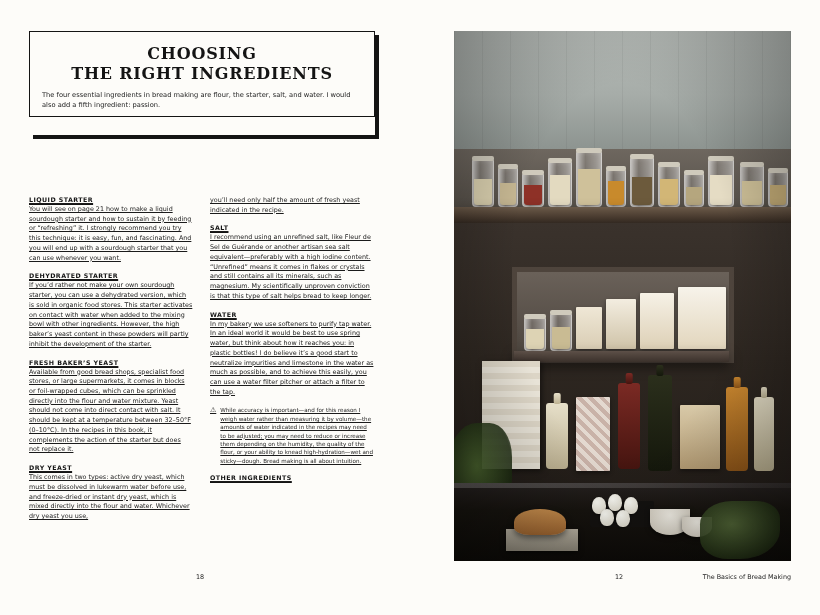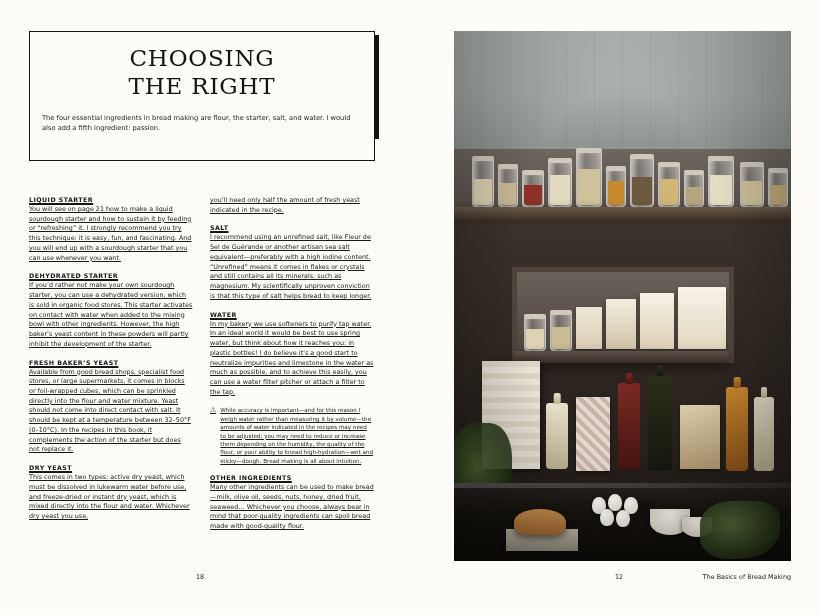--- a/index.html
+++ b/index.html
@@ -32,34 +32,34 @@
     left: 29px; top: 31px;
     width: 346px;
     border: 1.6px solid #141414;
     box-sizing: border-box;
     padding: 12px 10px 14px 10px;
     text-align: center;
     background: #fdfcf9;
   }
   .title-box .t1, .title-box .t2 {
     font-family: "DejaVu Serif", serif;
-    font-size: 23px;
+    font-size: 16px;
     letter-spacing: 0.8px;
     line-height: 1.22;
-    font-weight: 400;
+    font-weight: 700;
     color: #141414;
   }
   .subtitle-box {
     position: absolute;
-    left: 29px; top: 104px;
+    left: 29px; top: 81px;
     width: 346px;
     border: 1.6px solid #141414;
     border-top: none;
     box-sizing: border-box;
-    padding: 9px 12px 26px 12px;
+    padding: 9px 12px 5px 12px;
     background: #fdfcf9;
   }
   .subtitle-box p {
     margin: 0;
     font-family: "DejaVu Sans", sans-serif;
     font-size: 6.7px;
     line-height: 1.55;
     color: #1c1c1c;
   }
   
@@ -320,21 +320,20 @@
 
         <h3 class="sec-head">WATER</h3>
         <p class="sec-body">In my bakery we use softeners to purify tap water. In an ideal world it would be best to use spring water, but think about how it reaches you: in plastic bottles! I do believe it’s a good start to neutralize impurities and limestone in the water as much as possible, and to achieve this easily, you can use a water filter pitcher or attach a filter to the tap.</p>
 
         <div class="callout">
           <div class="warn">⚠</div>
           <div class="warn-text">While accuracy is important—and for this reason I weigh water rather than measuring it by volume—the amounts of water indicated in the recipes may need to be adjusted; you may need to reduce or increase them depending on the humidity, the quality of the flour, or your ability to knead high-hydration—wet and sticky—dough. Bread making is all about intuition.</div>
         </div>
 
         <h3 class="sec-head" style="margin-top:9px;">OTHER INGREDIENTS</h3>
-        <p class="sec-body">Many other ingredients can be used to make bread—milk, olive oil, seeds, nuts, honey, dried fruit, seaweed… Whichever you choose, always bear in mind that poor-quality ingredients can spoil bread made with good-quality flour.</p>
       </div>
 
     </div>
 
     <div class="folio-left">18</div>
   </div>
 
   <div class="page-right">
 
     <div class="photo">

